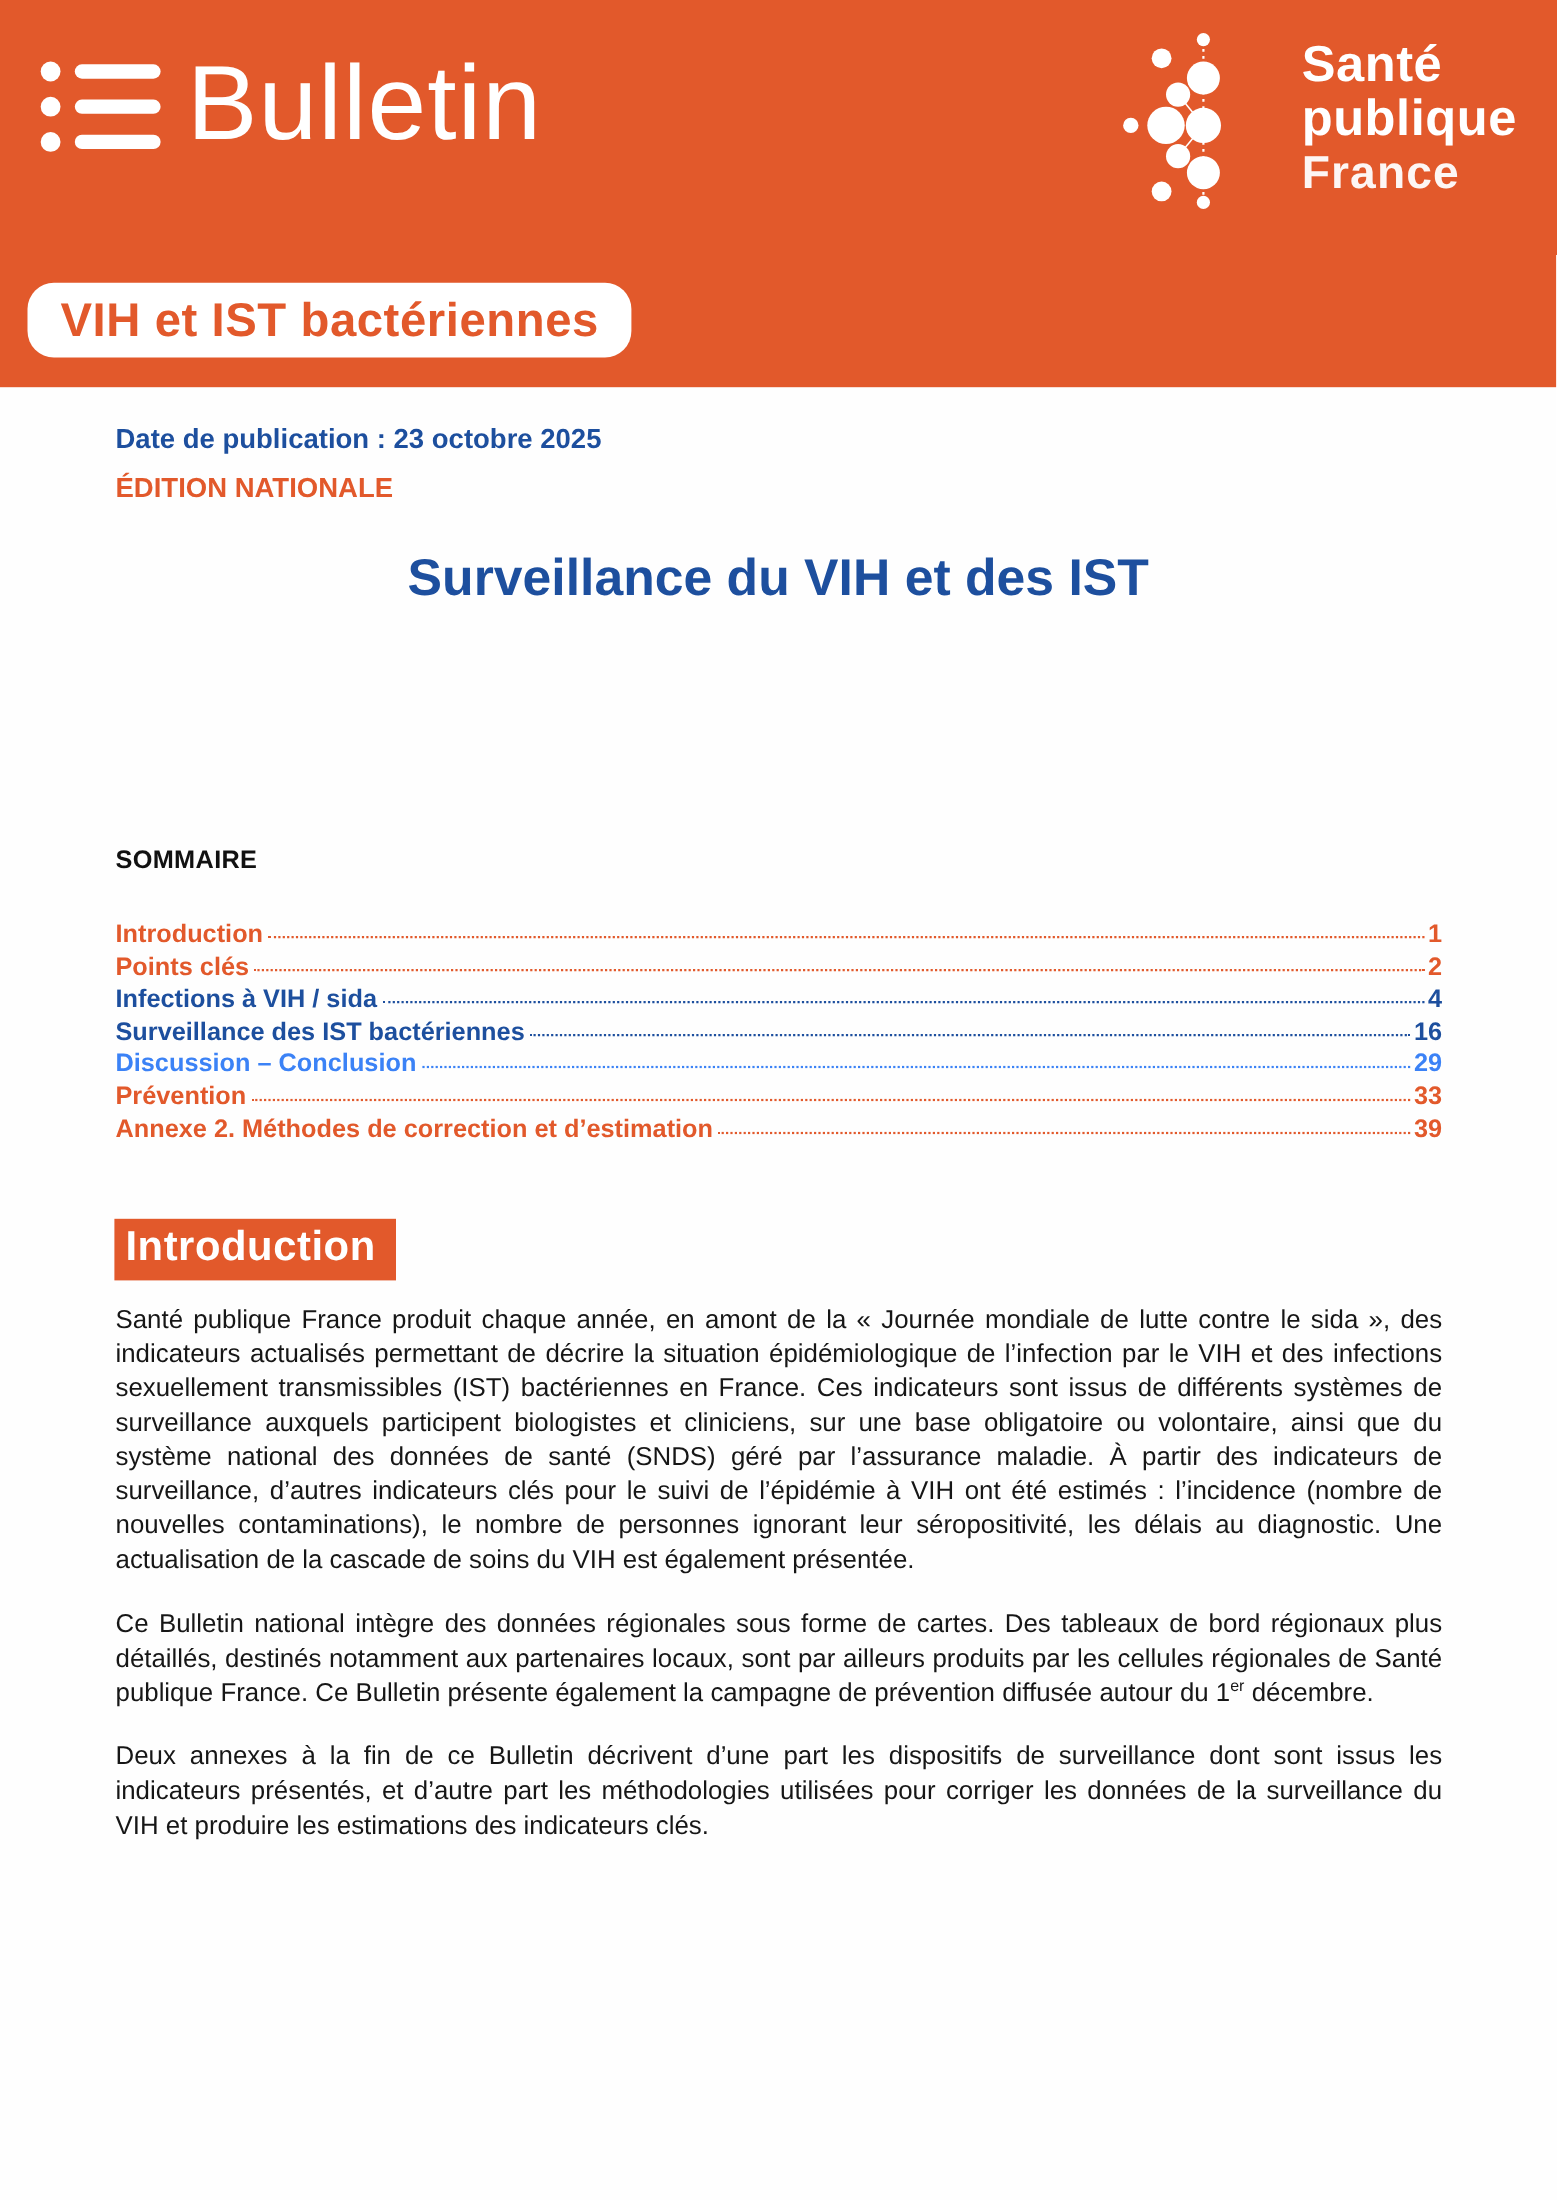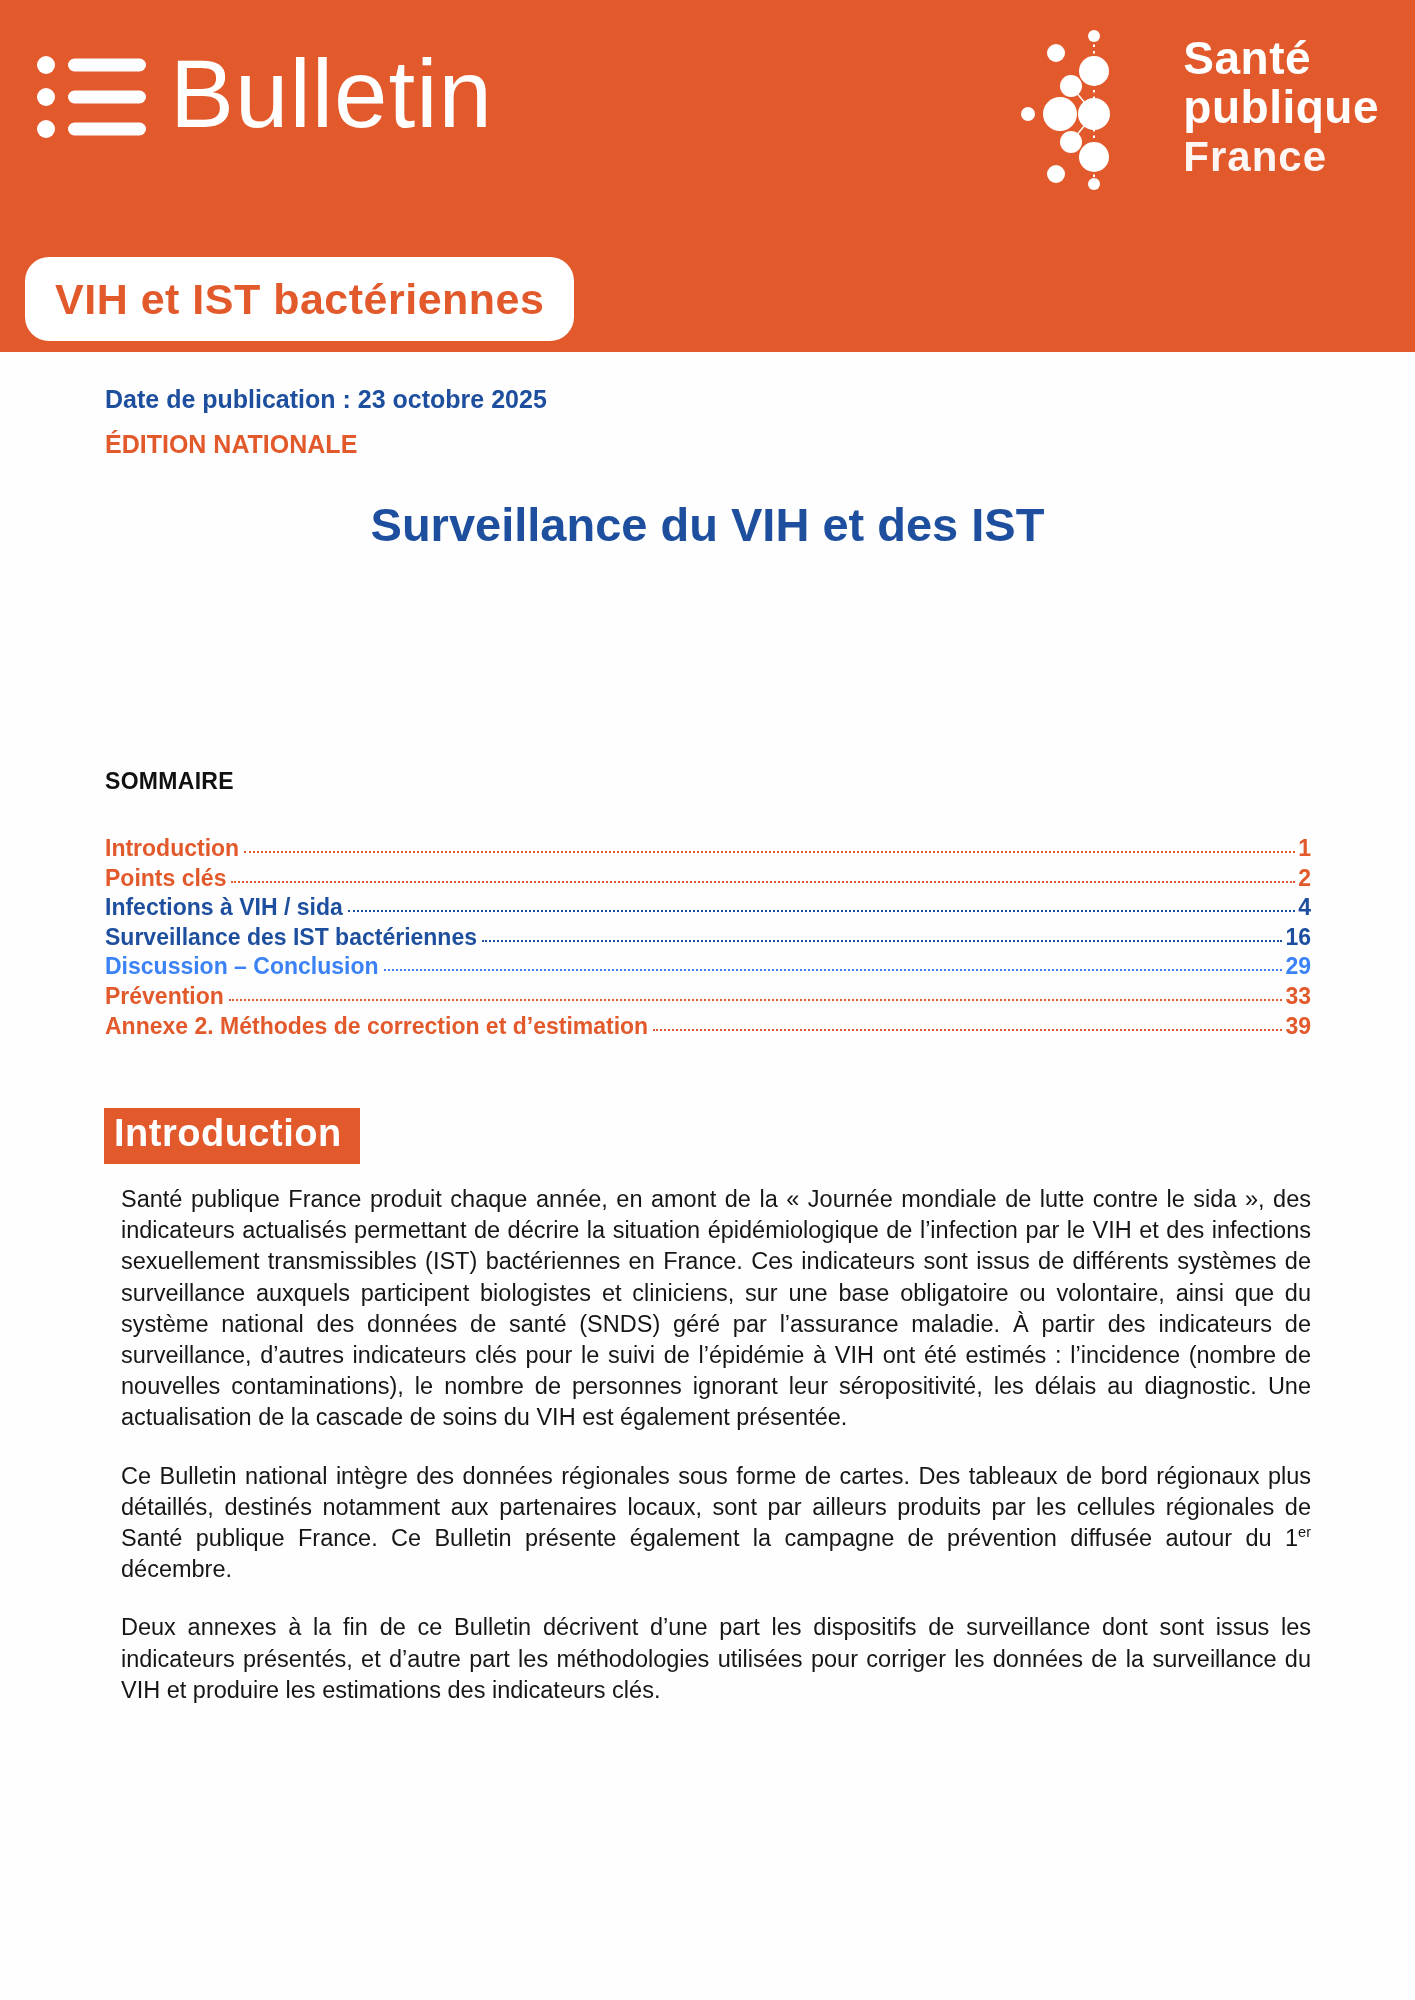--- a/index.html
+++ b/index.html
@@ -42,21 +42,21 @@
   }
   .spf-text{display:flex;flex-direction:column;}
   .spf-text .l1,.spf-text .l2{
     font-weight:bold;font-size:46px;line-height:49px;letter-spacing:0.5px;
   }
   .spf-text .l3{
     font-weight:700;font-size:42px;line-height:50px;opacity:0.95;letter-spacing:1px;
   }
   .topic-badge{
     position:absolute;left:25px;top:257px;
-    height:84px;
+    height:68px;
     background:#ffffff;
     border-radius:24px;
     display:flex;align-items:center;
     padding:0 30px;
     color:var(--orange,#e2592b);
     font-size:43px;font-weight:bold;letter-spacing:0.5px;
   }
 
   
   .pub-date{
@@ -114,21 +114,21 @@
     padding:4px 18px 9px 10px;
     letter-spacing:0.5px;
   }
   .intro-body{
     position:absolute;left:105px;top:1184px;
     width:1206px;
     color:#161616;
     font-size:23.5px;line-height:31.2px;
     text-align:justify;
   }
-  .intro-body p{margin:0 0 27px 16px;}
+  .intro-body p{margin:0 0 27px 0;}
   .intro-body sup{font-size:0.62em;line-height:0;}
 </style>
 </head>
 <body>
 
 <div class="page">
 
   <div class="masthead">
 
     <div class="bulletin-logo">

